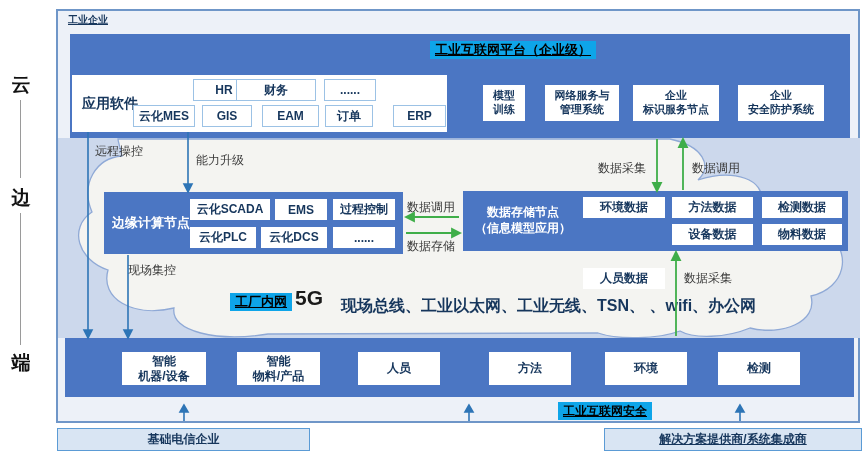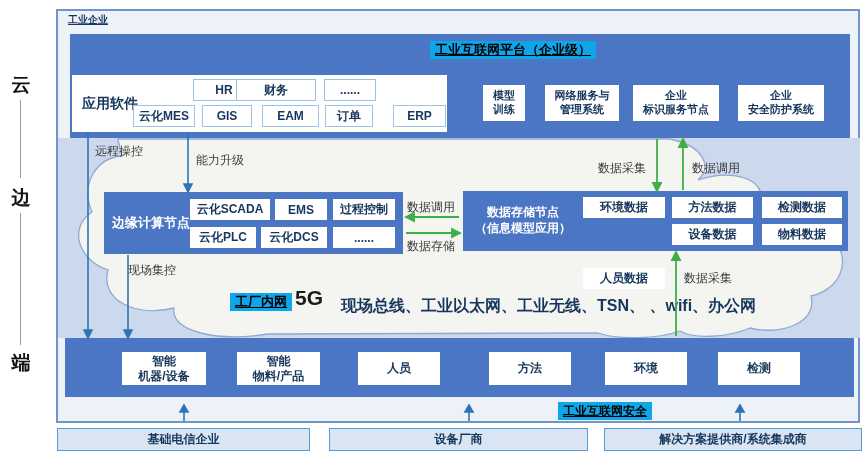--- a/index.html
+++ b/index.html
@@ -148,22 +148,21 @@
   <div class="term-box pre" style="left:237px;width:83px;">智能
 物料/产品</div>
   <div class="term-box" style="left:358px;width:82px;">人员</div>
   <div class="term-box" style="left:489px;width:82px;">方法</div>
   <div class="term-box" style="left:605px;width:82px;">环境</div>
   <div class="term-box" style="left:718px;width:82px;">检测</div>
 
   <div class="abs yellow-label" style="left:558px;top:402px;font-size:12px;">工业互联网安全</div>
 
   <div class="org-box" style="left:57px;width:253px;">基础电信企业</div>
-  <div class="org-box" style="left:329px;width:259px;">设备厂商</div>
-  <div class="org-box" style="left:604px;width:258px;">解决方案提供商/系统集成商</div>
+  <div class="org-box" style="left:604px;width:258px;text-decoration:underline;">解决方案提供商/系统集成商</div>
 
   <svg id="arrow-layer">
 
     <g stroke="#2e75b6" stroke-width="1.6" fill="#2e75b6">
       <line x1="88" y1="132" x2="88" y2="332"></line>
         <polygon points="88,338 84,330 92,330"></polygon>
       <line x1="188" y1="132" x2="188" y2="186"></line>
         <polygon points="188,192 184,184 192,184"></polygon>
       <line x1="128" y1="255" x2="128" y2="332"></line>
         <polygon points="128,338 124,330 132,330"></polygon>

